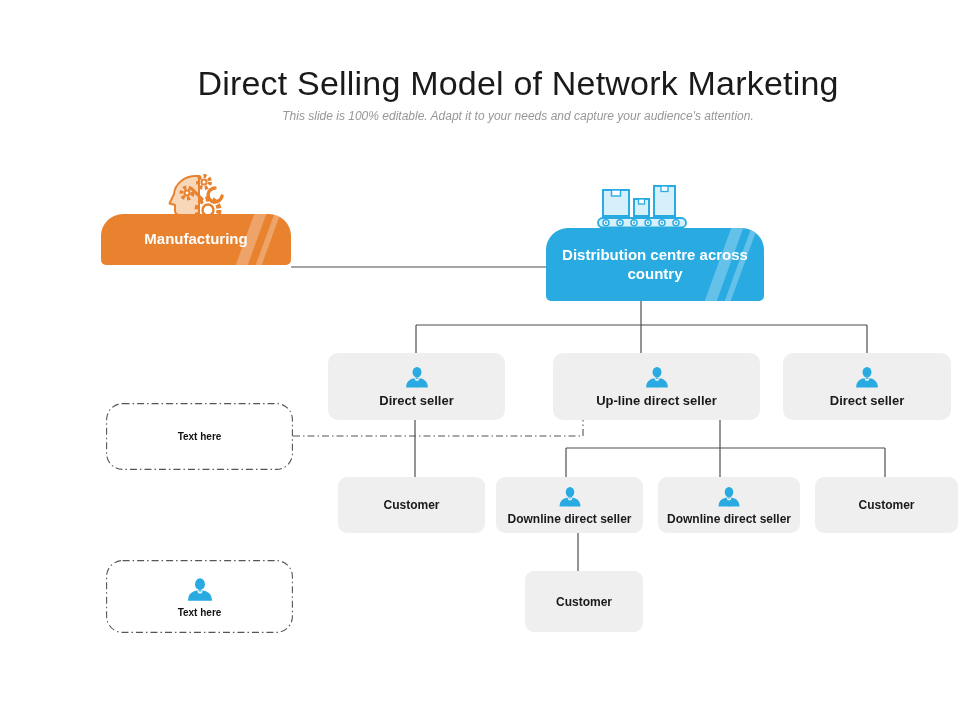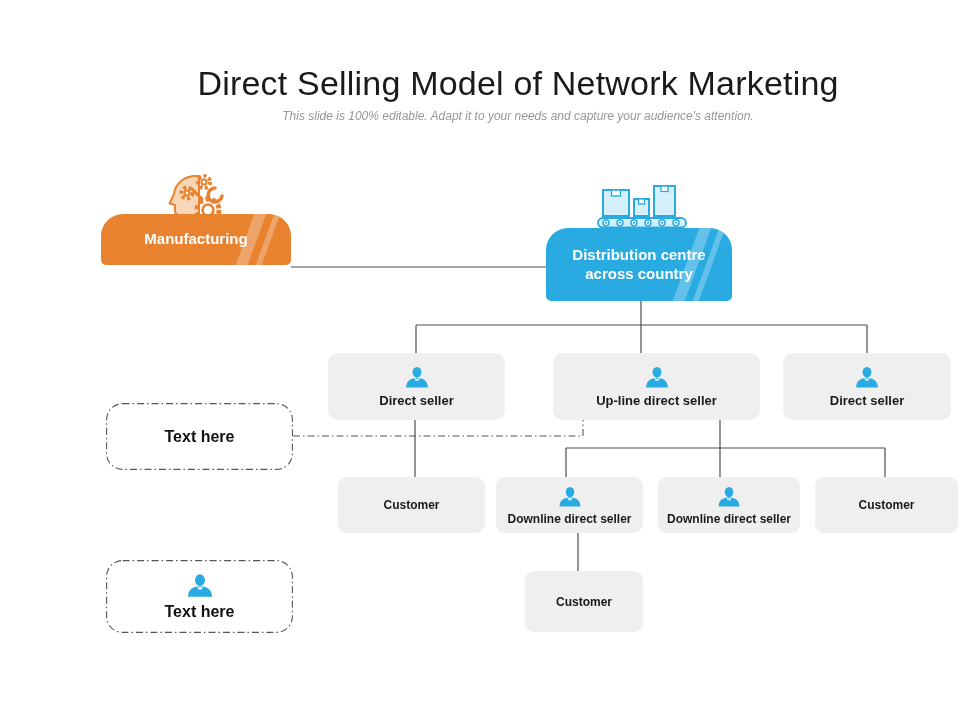--- a/index.html
+++ b/index.html
@@ -31,21 +31,21 @@
     position:absolute;background:#EFEFEF;border-radius:10px;
     display:flex;flex-direction:column;align-items:center;justify-content:center;
     color:#1a1a1a;font-weight:bold;text-align:center;
   }
   .gbox.row2{font-size:13px;}
   .gbox.row3{font-size:12px;border-radius:9px;}
   .gbox .glabel{white-space:nowrap;}
   .person{display:block;line-height:0;}
   .tbox{
     position:absolute;display:flex;flex-direction:column;align-items:center;justify-content:center;
-    color:#111;font-weight:bold;font-size:16px;text-align:center;
+    color:#111;font-weight:bold;font-size:10px;text-align:center;
   }
   .tbox .edge{position:absolute;left:0;top:0;}
   .tbox .tlabel{position:relative;z-index:2;}
   .iconwrap{position:absolute;line-height:0;}
   svg.overlay{position:absolute;left:0;top:0;pointer-events:none;}
 </style>
 </head>
 <body>
 
 <svg width="0" height="0" style="position:absolute" aria-hidden="true">
@@ -128,21 +128,21 @@
         <use href="#sym-conveyor"></use>
       </svg>
   </span>
 
   <div class="cbox orange" style="left:63px;top:214px;width:190px;height:51px">
     <span class="stripe s1"></span>
     <span class="stripe s2"></span>
     <span class="lbl">Manufacturing</span>
   </div>
 
-  <div class="cbox blue" style="left:508px;top:228px;width:186px;height:73px">
+  <div class="cbox blue" style="left:508px;top:228px;width:218px;height:73px">
     <span class="stripe s1"></span>
     <span class="stripe s2"></span>
     <span class="lbl">Distribution centre across country</span>
   </div>
 
   <div class="gbox row2" style="left:290px;top:353px;width:177px;height:67px">
     <span class="person"><svg width="30" height="28" viewBox="0 0 32 30">
           <use href="#sym-person"></use>
         </svg></span>
     <span class="glabel">Direct seller</span>

